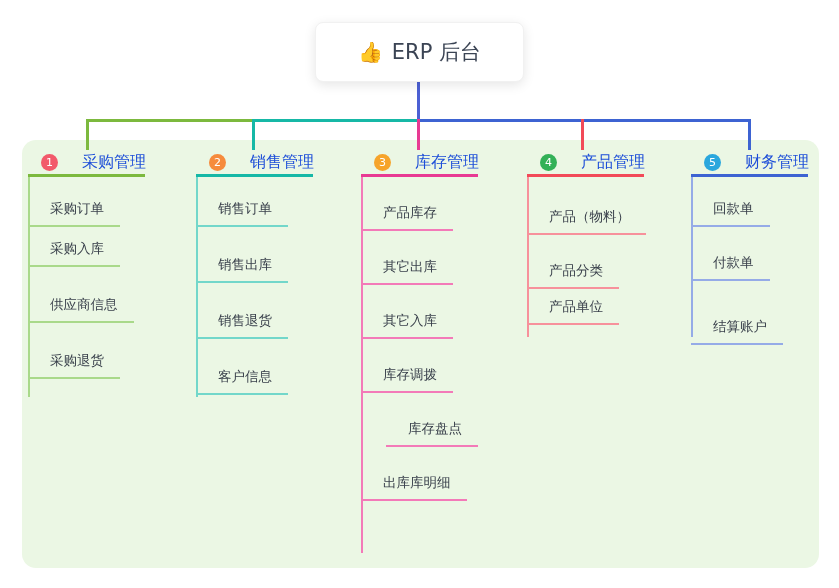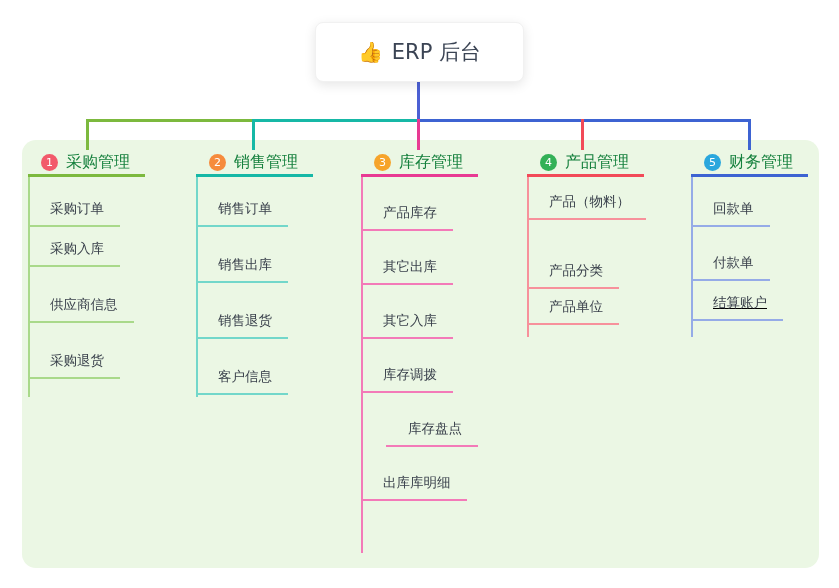--- a/index.html
+++ b/index.html
@@ -30,21 +30,21 @@
   .col { position: absolute; z-index: 2; }
   .col-header {
     display: flex; align-items: center; gap: 8px;
     width: 117px; height: 27px; padding-left: 13px;
   }
   .badge {
     width: 17px; height: 17px; border-radius: 50%;
     color: #ffffff; font-size: 11px; line-height: 17px; text-align: center;
     flex: 0 0 17px;
   }
-  .col-label { font-size: 16px; color: #15803d; font-weight: 500; white-space: nowrap; }
+  .col-label { font-size: 16px; color: #1d4ed8; font-weight: 500; white-space: nowrap; margin-left: 16px; }
   .items { position: relative; margin-left: 0; }
   .vline { position: absolute; left: 0; top: 0; width: 2px; }
   .item-row { display: flex; align-items: flex-end; }
   .item {
     display: inline-block; padding: 0 16px 7px 22px;
     font-size: 13.5px; color: #383f4a; white-space: nowrap;
   }
 </style>
 </head>
 <body>
@@ -138,21 +138,21 @@
           </div>
         </div>
       </div>
       <div class="col" style="left: 527px; top: 150px;">
         <div class="col-header" style="border-bottom: 3px solid rgb(242, 74, 88);">
           <span class="badge" style="background: rgb(51, 177, 87);">4</span>
           <span class="col-label">产品管理</span>
         </div>
         <div class="items">
           <div class="vline" style="background: rgb(247, 145, 155); height: 160px;"></div>
-          <div class="item-row" style="height: 58px; align-items: center;">
+          <div class="item-row" style="height: 58px;">
             <span class="item" style="border-bottom: 2px solid rgb(247, 145, 155);">产品（物料）</span>
           </div>
           <div class="item-row" style="height: 54px;">
             <span class="item" style="border-bottom: 2px solid rgb(247, 145, 155);">产品分类</span>
           </div>
           <div class="item-row" style="height: 36px;">
             <span class="item" style="border-bottom: 2px solid rgb(247, 145, 155);">产品单位</span>
           </div>
         </div>
       </div>
@@ -162,19 +162,19 @@
           <span class="col-label">财务管理</span>
         </div>
         <div class="items">
           <div class="vline" style="background: rgb(149, 171, 231); height: 160px;"></div>
           <div class="item-row" style="height: 50px;">
             <span class="item" style="border-bottom: 2px solid rgb(149, 171, 231);">回款单</span>
           </div>
           <div class="item-row" style="height: 54px;">
             <span class="item" style="border-bottom: 2px solid rgb(149, 171, 231);">付款单</span>
           </div>
-          <div class="item-row" style="height: 40px; text-decoration: underline;">
+          <div class="item-row" style="height: 64px;">
             <span class="item" style="border-bottom: 2px solid rgb(149, 171, 231);">结算账户</span>
           </div>
         </div>
       </div>
     </div>
 </div>
 
 </body></html>

